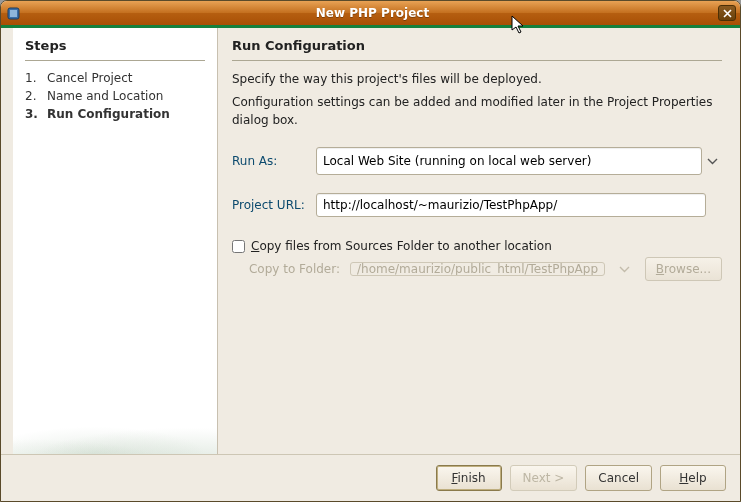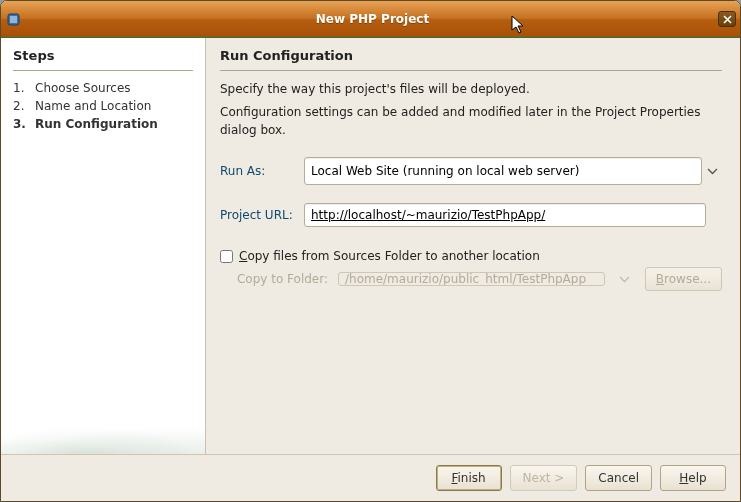--- a/index.html
+++ b/index.html
@@ -15,21 +15,21 @@
     width: 741px;
     height: 502px;
     background: #f0ebe2;
     border: 1px solid #5a4a2a;
     border-radius: 7px 7px 0 0;
     display: flex;
     flex-direction: column;
     position: relative;
   }
   .titlebar {
-    height: 36px;
+    height: 24px;
     background: linear-gradient(#e8a255, #c57120 48%, #b55e10 52%, #a84f05);
     border-radius: 6px 6px 0 0;
     display: flex;
     align-items: center;
     padding: 12px 4px;
     color: #fff;
     font-weight: bold;
     text-shadow: 0 1px 0 rgba(0,0,0,.3);
   }
   .titlebar .app-icon {
@@ -54,23 +54,24 @@
   }
   .cursor {
     position: absolute;
     top: 14px; left: 510px;
     pointer-events: none;
     z-index: 50;
   }
   .body-area {
     flex: 1;
     display: flex;
-    border-top: 1px solid #15803d;
+    border-top: 3px solid #15803d;
     background: #f0ebe2;
     min-height: 0;
+    padding-left: 12px;
   }
   .sidebar {
     width: 205px;
     background: #fff;
     border-right: 1px solid #c8c0b0;
     padding: 10px 12px 8px 12px;
     position: relative;
     overflow: hidden;
   }
   .sidebar h3 {
@@ -248,21 +249,21 @@
     <path d="M1 1 L1 15 L5 12 L8 18 L10 17 L7 11 L12 11 Z" fill="#fff" stroke="#000" stroke-width="1"></path>
   </svg>
 
   <div class="body-area">
     <div class="sidebar">
       <h3>Steps</h3>
       <hr>
       <ol class="steps-list">
           <li>
             <span class="num">1.</span>
-            <span>Choose Sources</span>
+            <span>Cancel Project</span>
           </li>
           <li>
             <span class="num">2.</span>
             <span>Name and Location</span>
           </li>
           <li class="current">
             <span class="num">3.</span>
             <span>Run Configuration</span>
           </li>
         </ol>
@@ -282,21 +283,21 @@
           <span class="combo-arrow">
             <svg width="11" height="7" viewBox="0 0 11 7">
                 <path d="M1 1 L5.5 5.5 L10 1" fill="none" stroke="#555" stroke-width="1.4"></path>
               </svg>
           </span>
         </div>
       </div>
 
       <div class="form-row">
         <label>Project URL:</label>
-        <input class="textfield" type="text" style="margin-right: 16px; text-decoration: underline;" value="http://localhost/~maurizio/TestPhpApp/">
+        <input class="textfield" type="text" style="margin-right: 16px;" value="http://localhost/~maurizio/TestPhpApp/">
       </div>
 
       <div class="check-row">
         <input type="checkbox" style="">
         <label class="underline-first">Copy files from Sources Folder to another location</label>
       </div>
 
       <div class="copy-row">
         <span class="copy-label">Copy to Folder:</span>
         <input class="disabled-field" disabled="" value="/home/maurizio/public_html/TestPhpApp" style="">

